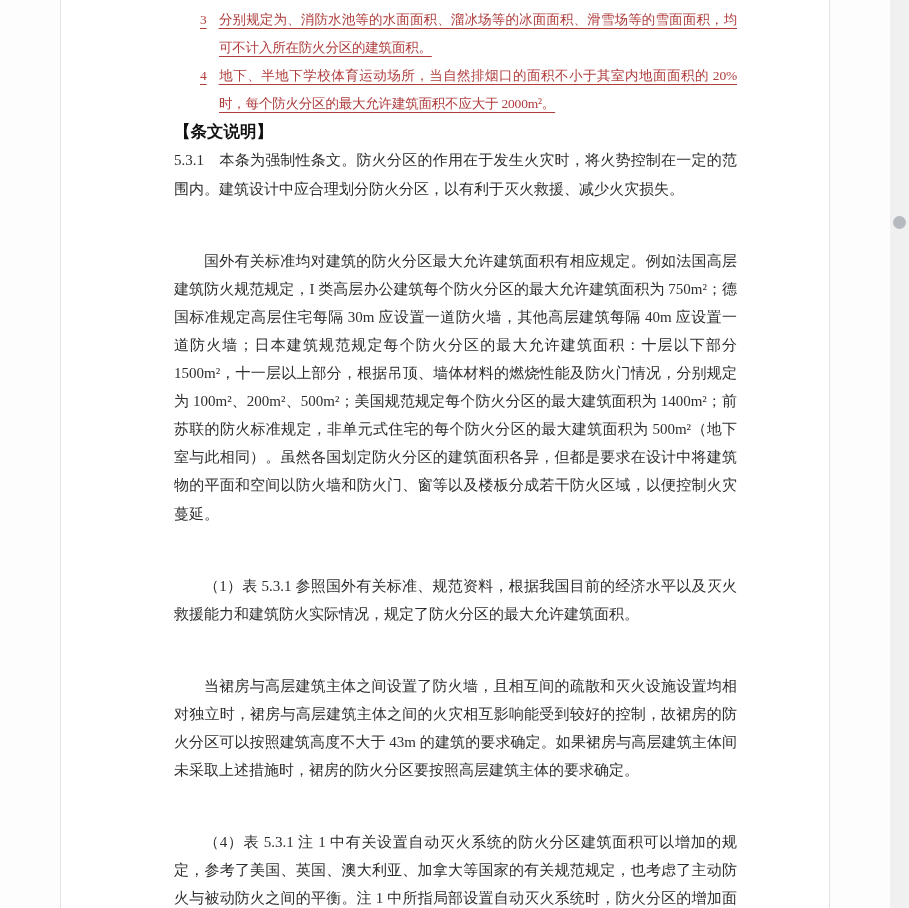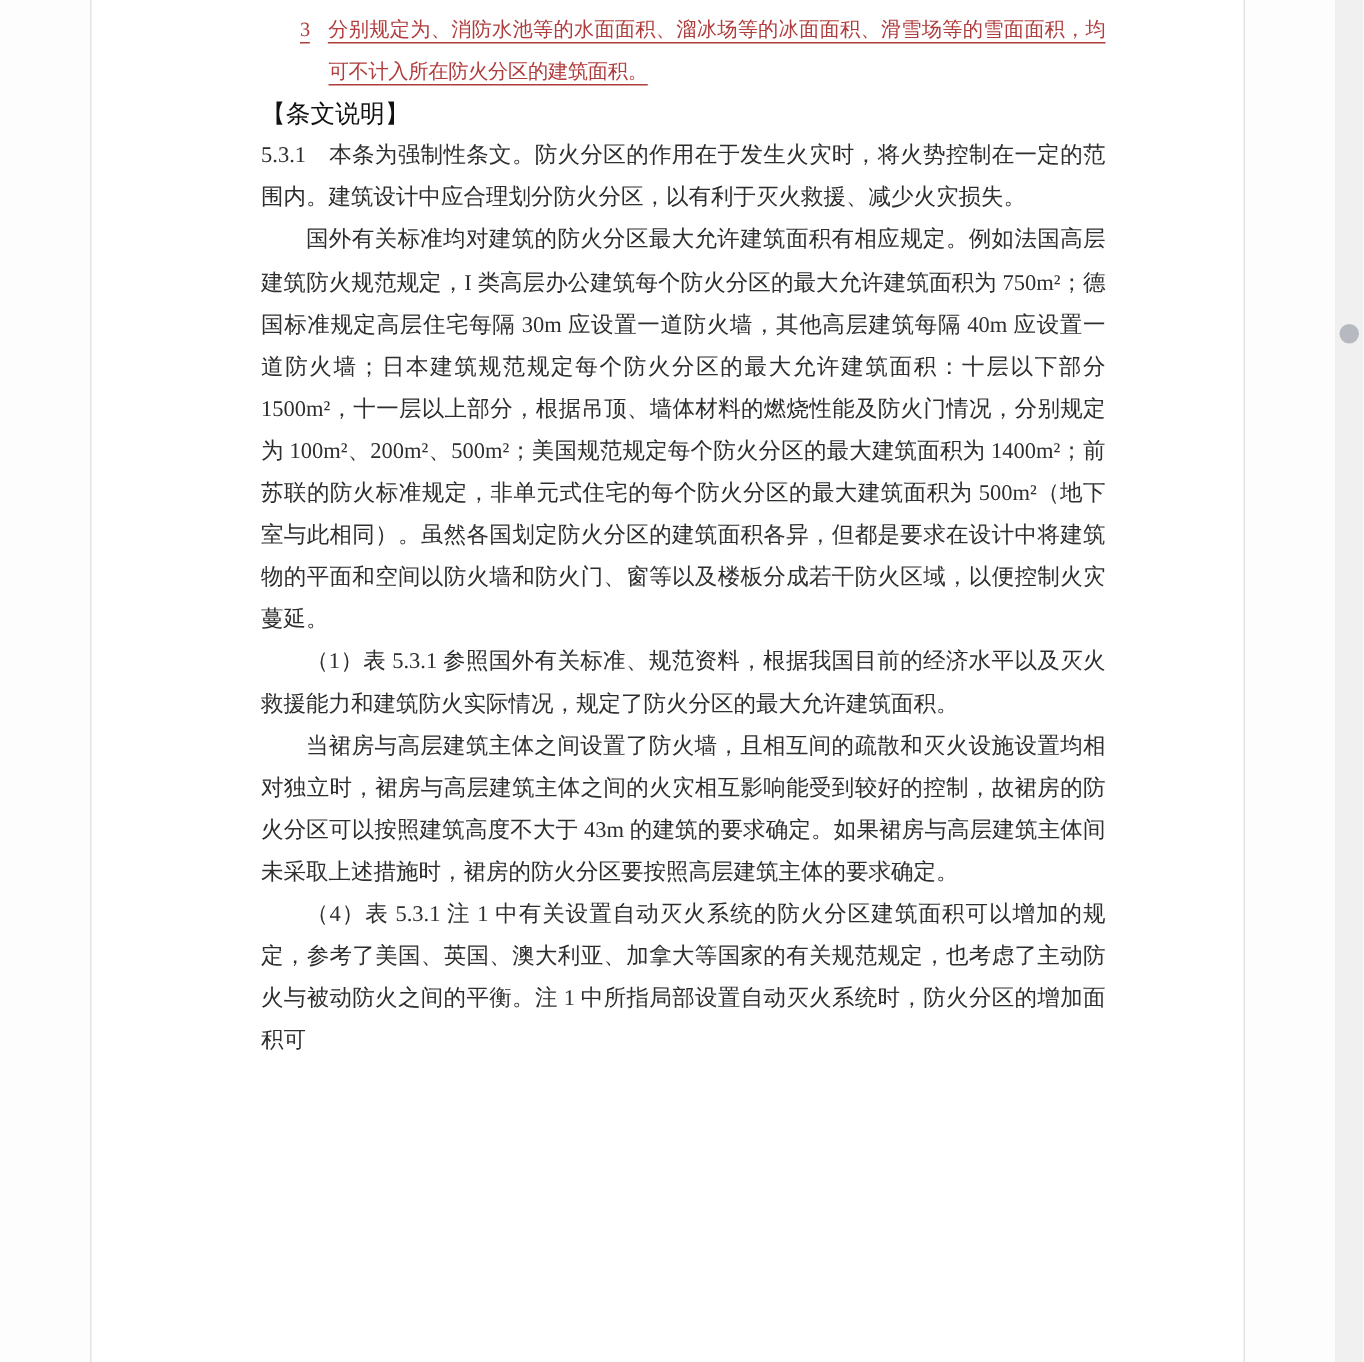--- a/index.html
+++ b/index.html
@@ -43,27 +43,27 @@
     text-indent: -19px;
     text-decoration: underline;
     text-decoration-color: #b03c3c;
     text-decoration-thickness: 1.4px;
     text-underline-offset: 4px;
   }
   .red-item .num {
     padding-right: 12px;
   }
   .section-header {
-    font-weight: normal;
+    font-weight: bold;
     font-size: 16.5px;
     color: #111111;
     text-align: left;
     line-height: 28.1px;
   }
-  .bp.indent { text-indent: 2em; }
+  .bp.indent { text-indent: 2em; margin-top: 44px; }
   .scroll-track {
     position: absolute;
     right: 0;
     top: 0;
     width: 19px;
     height: 908px;
     background: #f0f0f1;
   }
   .scroll-thumb {
     position: absolute;
@@ -78,20 +78,21 @@
 </style>
 </head>
 <body>
 
 <div class="app">
 
   <div class="page">
 
     <p class="red-item"><span class="num">3</span><span>分别规定为、消防水池等的水面面积、溜冰场等的冰面面积、滑雪场等的雪面面积，均可不计入所在防火分区的建筑面积。</span></p>
 
+    <p class="red-item"><span class="num">4</span><span>地下、半地下学校体育运动场所，当自然排烟口的面积不小于其室内地面面积的 20%时，每个防火分区的最大允许建筑面积不应大于 2000m²。</span></p>
 
     <div class="section-header">【条文说明】</div>
 
     <p class="bp">5.3.1　本条为强制性条文。防火分区的作用在于发生火灾时，将火势控制在一定的范围内。建筑设计中应合理划分防火分区，以有利于灭火救援、减少火灾损失。</p>
     <p class="bp indent">国外有关标准均对建筑的防火分区最大允许建筑面积有相应规定。例如法国高层建筑防火规范规定，I 类高层办公建筑每个防火分区的最大允许建筑面积为 750m²；德国标准规定高层住宅每隔 30m 应设置一道防火墙，其他高层建筑每隔 40m 应设置一道防火墙；日本建筑规范规定每个防火分区的最大允许建筑面积：十层以下部分 1500m²，十一层以上部分，根据吊顶、墙体材料的燃烧性能及防火门情况，分别规定为 100m²、200m²、500m²；美国规范规定每个防火分区的最大建筑面积为 1400m²；前苏联的防火标准规定，非单元式住宅的每个防火分区的最大建筑面积为 500m²（地下室与此相同）。虽然各国划定防火分区的建筑面积各异，但都是要求在设计中将建筑物的平面和空间以防火墙和防火门、窗等以及楼板分成若干防火区域，以便控制火灾蔓延。</p>
     <p class="bp indent">（1）表 5.3.1 参照国外有关标准、规范资料，根据我国目前的经济水平以及灭火救援能力和建筑防火实际情况，规定了防火分区的最大允许建筑面积。</p>
     <p class="bp indent">当裙房与高层建筑主体之间设置了防火墙，且相互间的疏散和灭火设施设置均相对独立时，裙房与高层建筑主体之间的火灾相互影响能受到较好的控制，故裙房的防火分区可以按照建筑高度不大于 43m 的建筑的要求确定。如果裙房与高层建筑主体间未采取上述措施时，裙房的防火分区要按照高层建筑主体的要求确定。</p>
     <p class="bp indent">（4）表 5.3.1 注 1 中有关设置自动灭火系统的防火分区建筑面积可以增加的规定，参考了美国、英国、澳大利亚、加拿大等国家的有关规范规定，也考虑了主动防火与被动防火之间的平衡。注 1 中所指局部设置自动灭火系统时，防火分区的增加面积可</p>
 
   </div>

